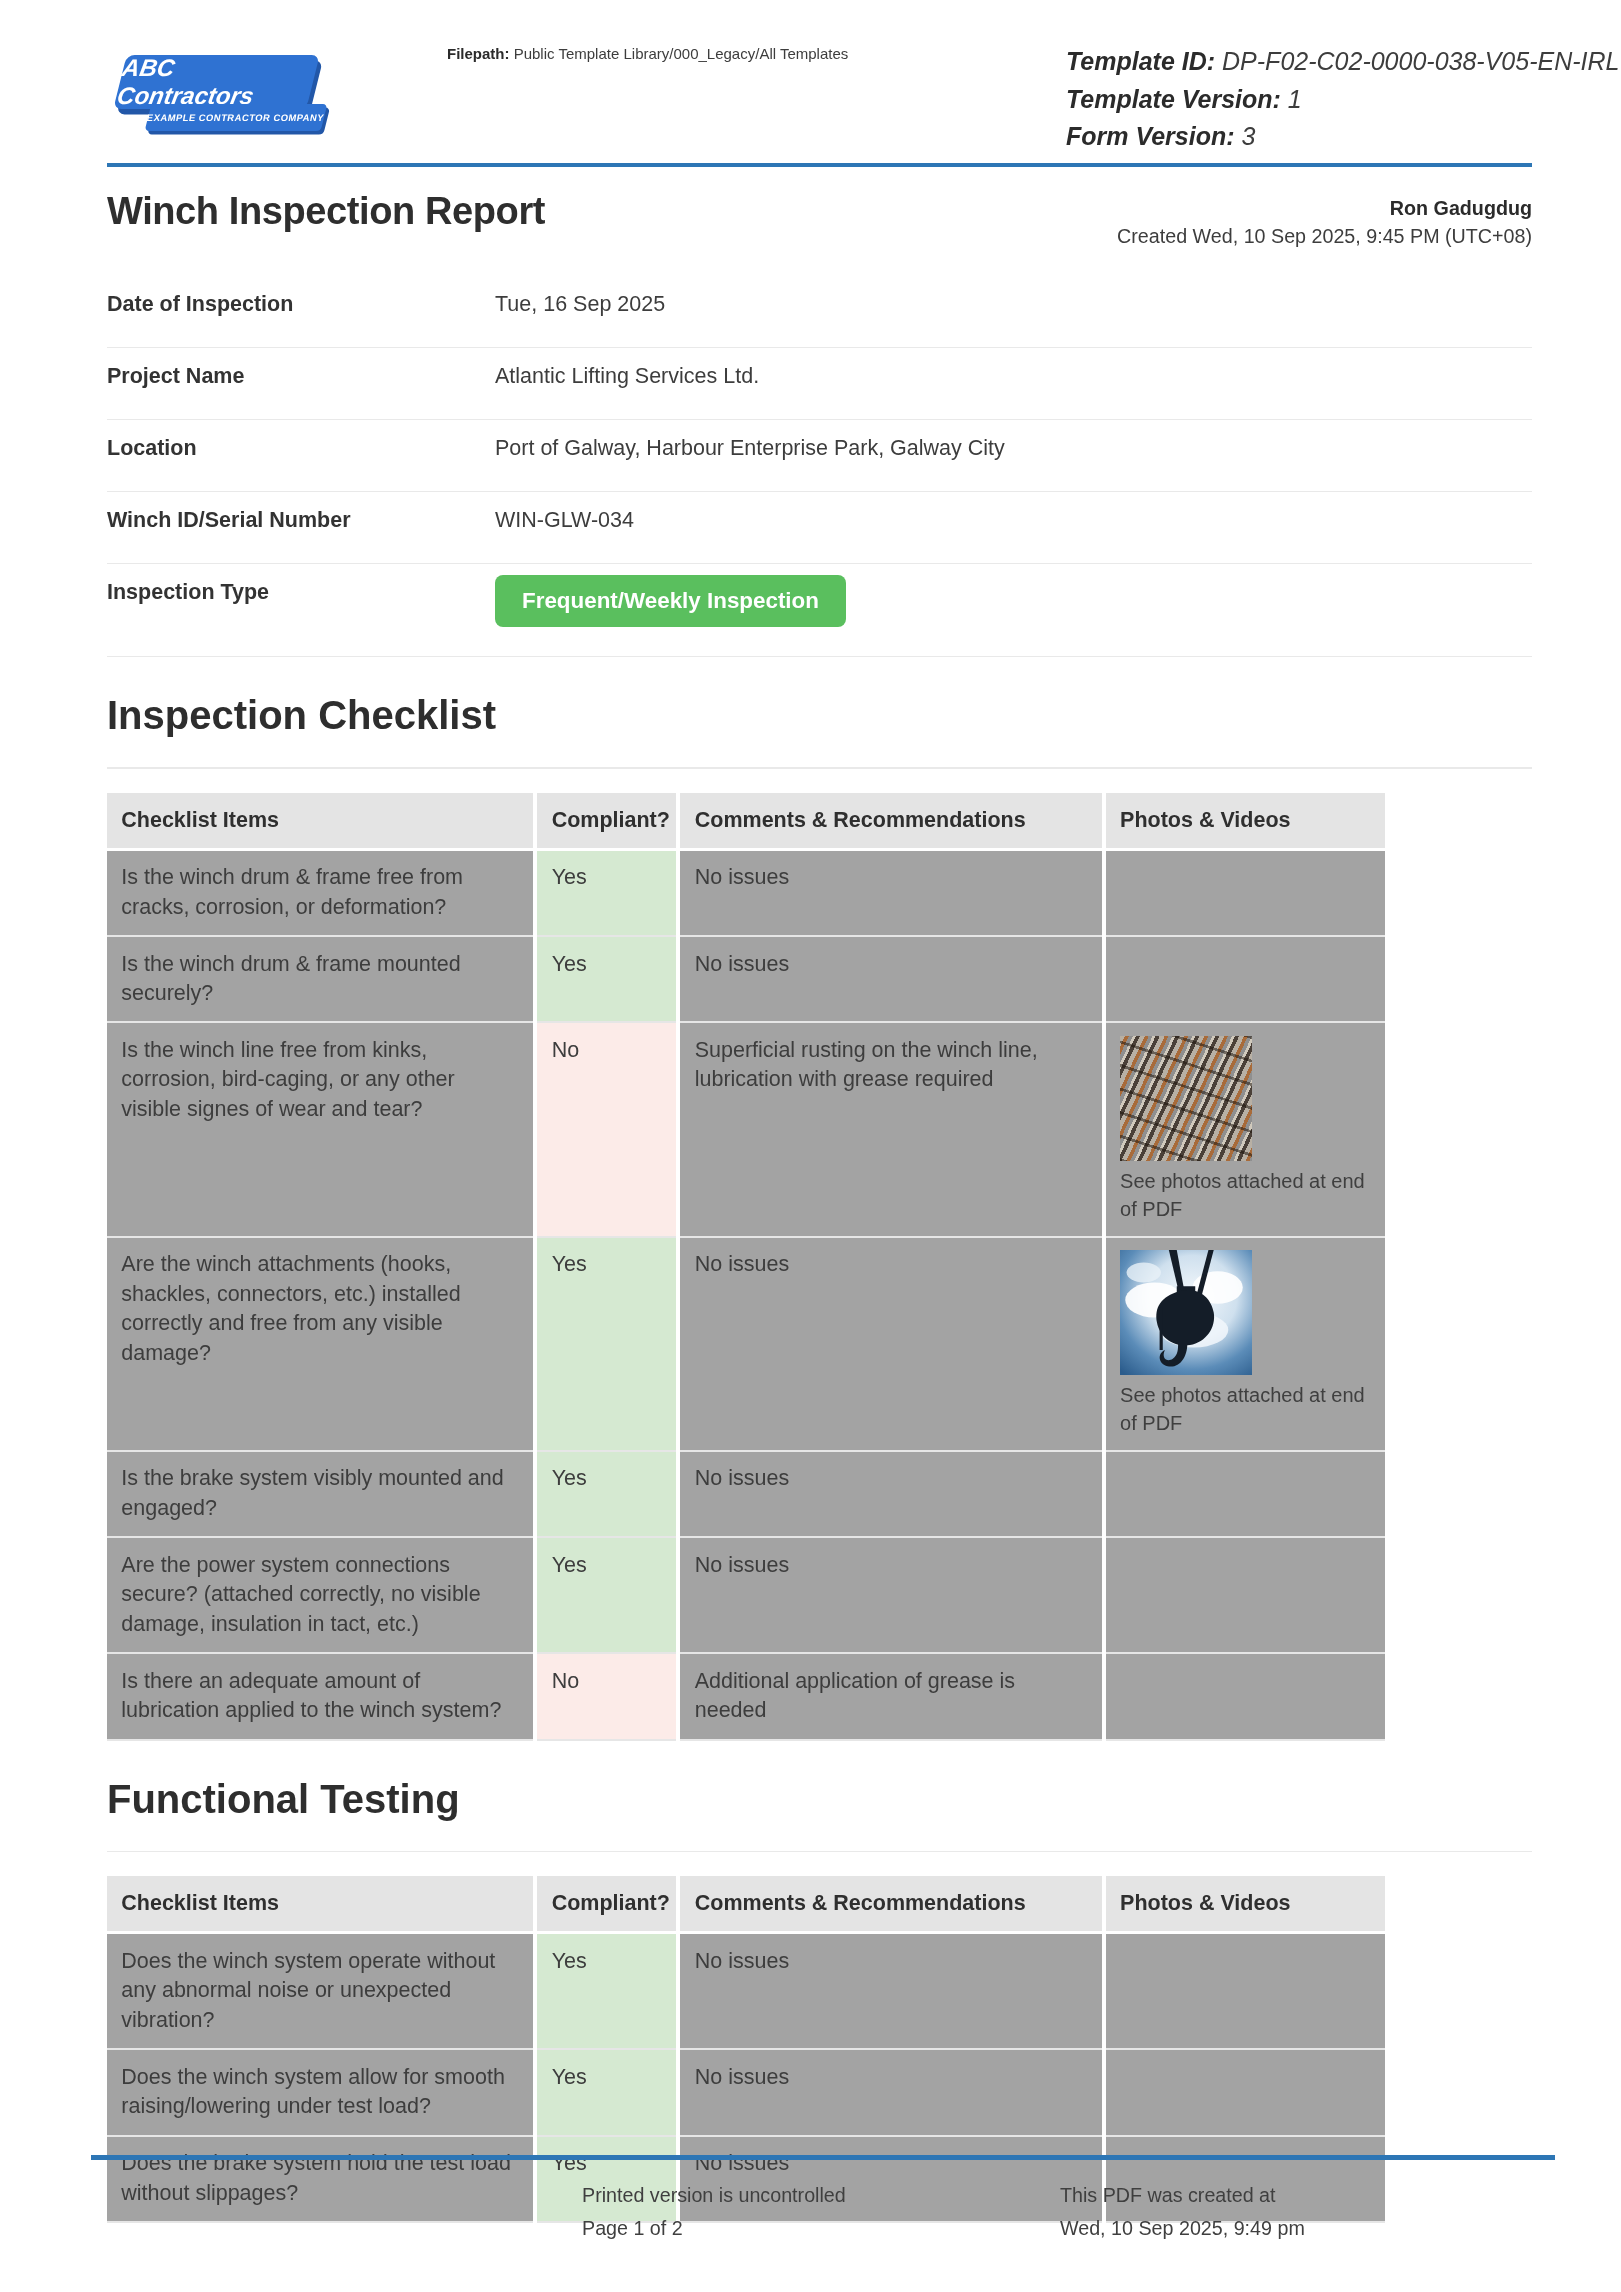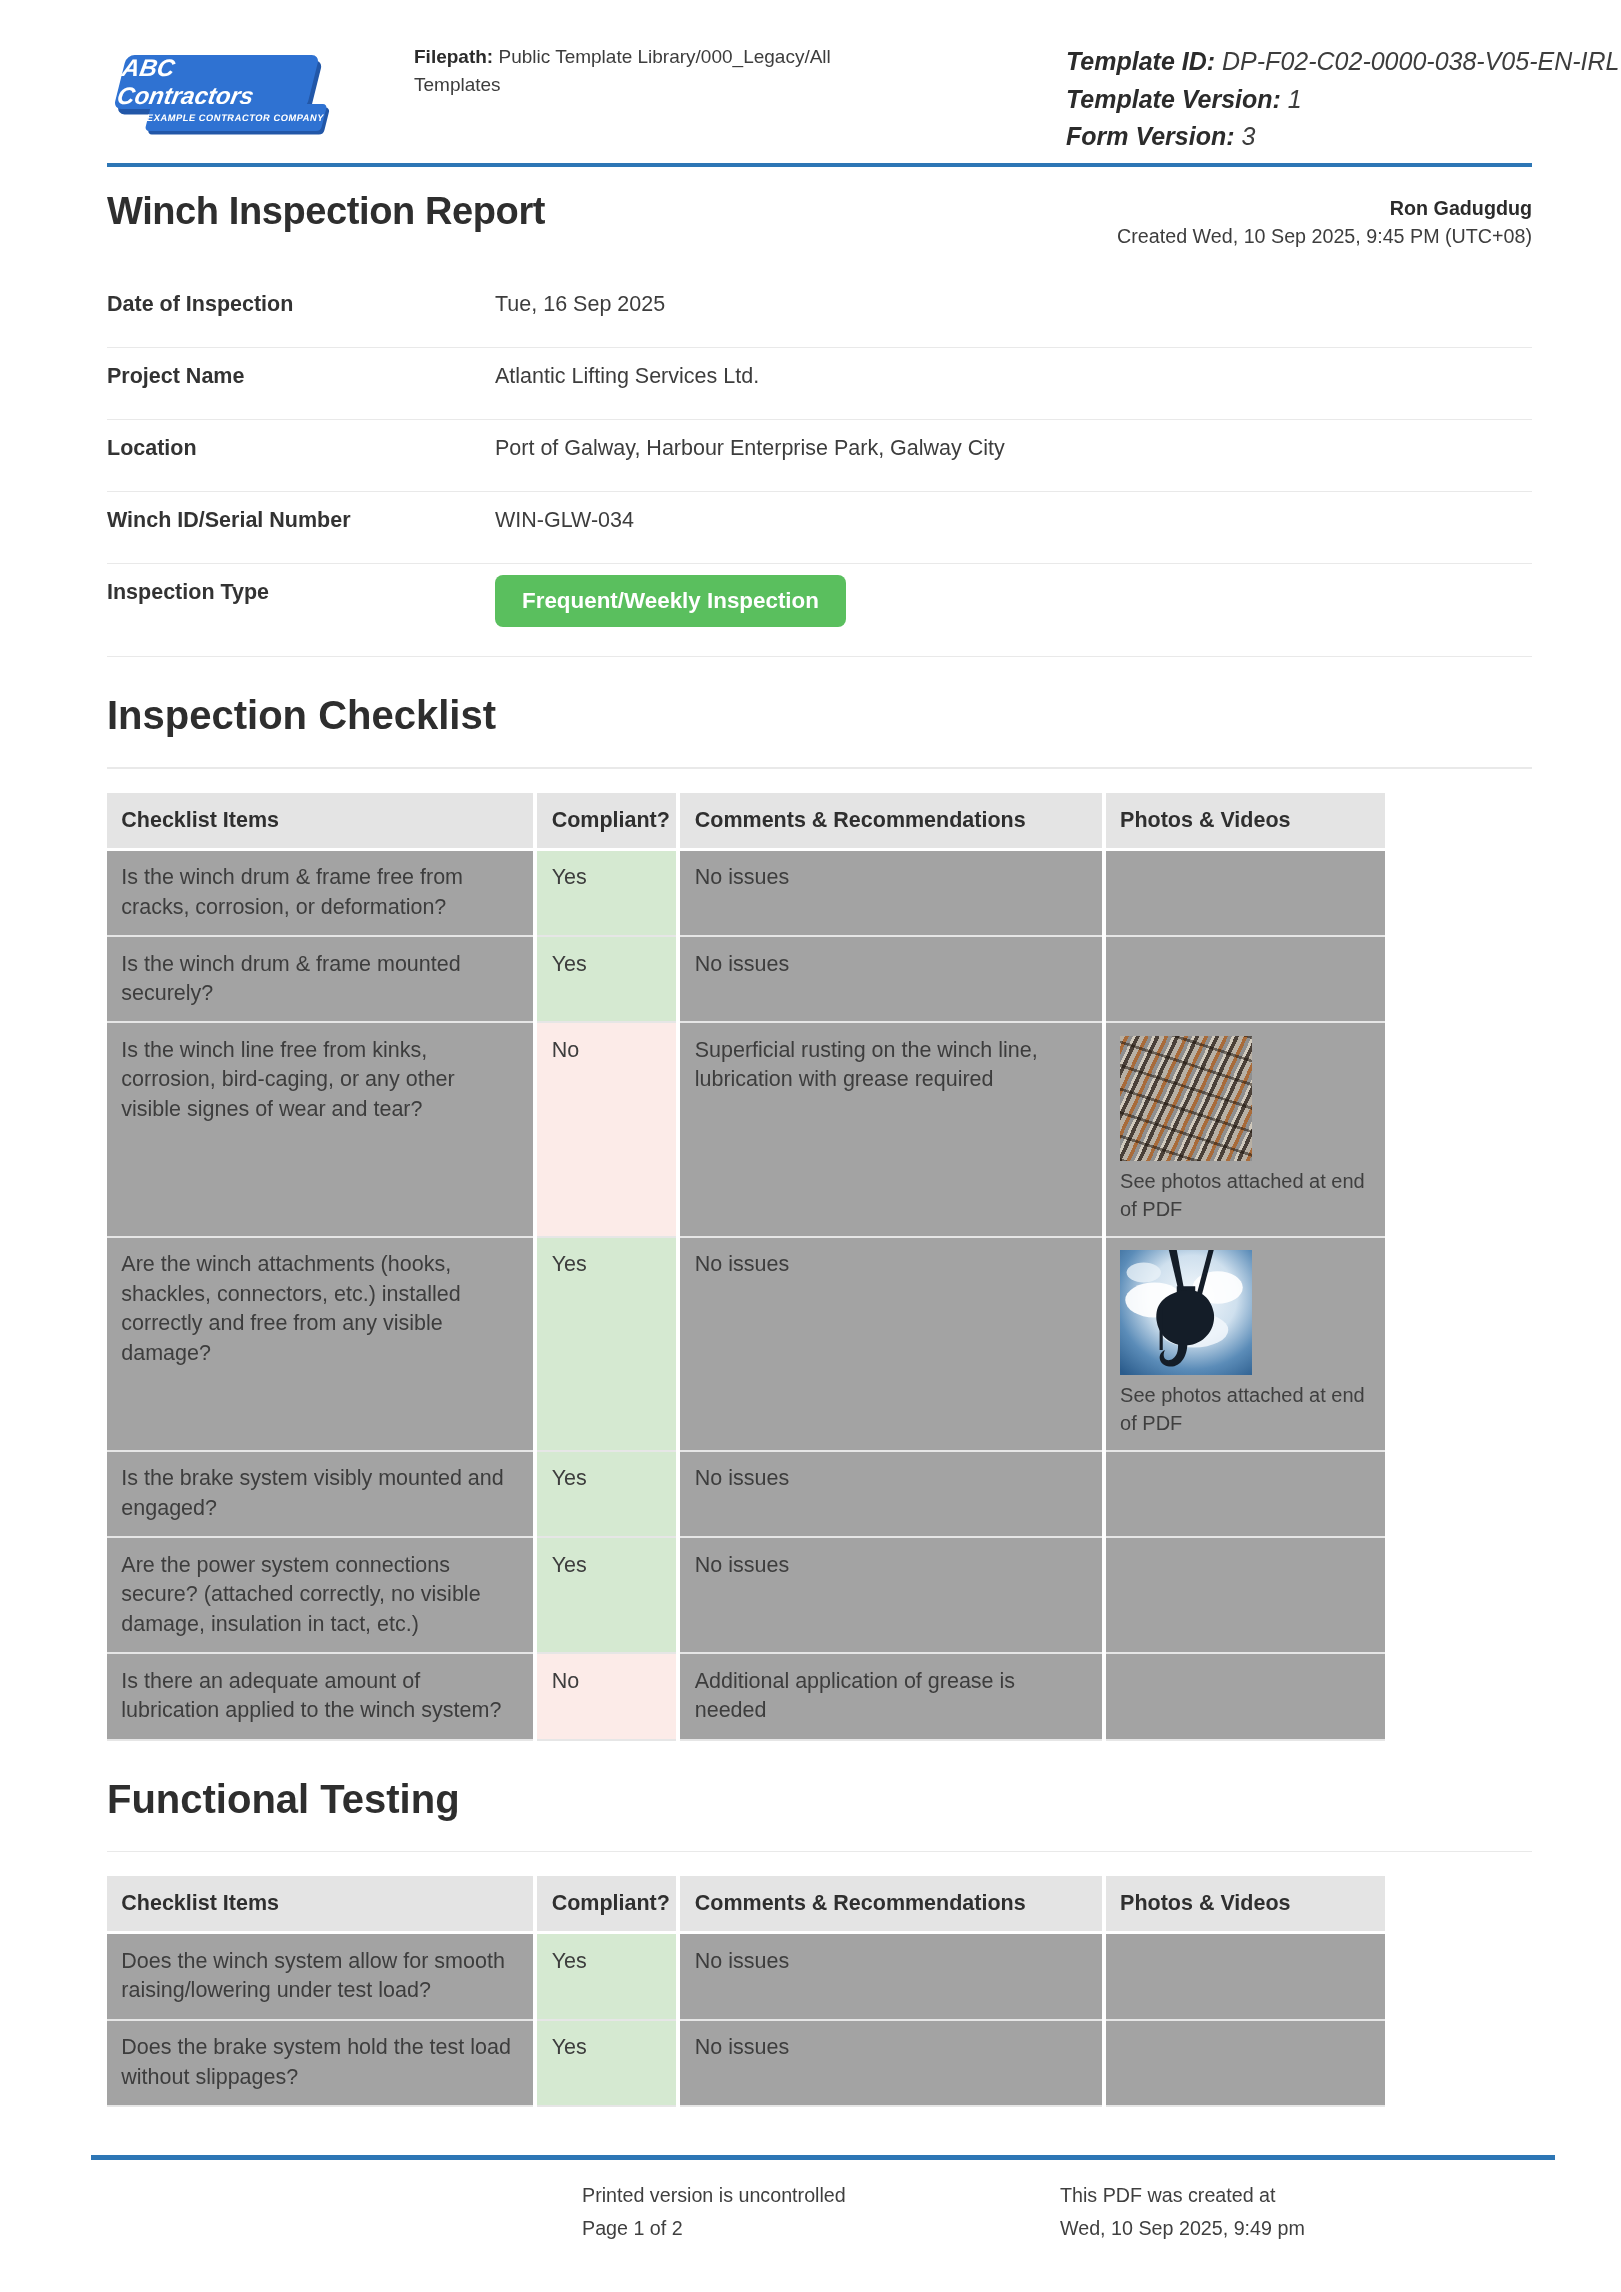--- a/index.html
+++ b/index.html
@@ -21,21 +21,21 @@
   .doc-header{display:flex;align-items:flex-start;height:100px;}
   .logo{position:relative;width:228px;height:97px;flex:0 0 228px;margin-top:1.8px;}
   .logo-main{position:absolute;left:12.5px;top:10.7px;width:193px;height:54px;background:#2f72d2;
              transform:skewX(-14deg);border-radius:8px;box-shadow:4.5px 5.4px 0 #2257a8;
              display:flex;align-items:center;justify-content:center;}
   .logo-title{color:#fff;font-weight:bold;font-style:italic;font-size:24px;transform:skewX(4deg);}
   .logo-band{position:absolute;left:41px;top:59px;width:176px;height:27px;background:#2f72d2;
              transform:skewX(-14deg);border-radius:4.5px;box-shadow:3.6px 3.6px 0 #2257a8;
              display:flex;align-items:center;justify-content:center;}
   .logo-sub{color:#fff;font-weight:bold;font-size:9.4px;letter-spacing:0.5px;transform:skewX(4deg);white-space:nowrap;}
-  .meta-filepath{width:448px;margin-left:79px;font-size:19px;line-height:1.45;color:var(--text);}
+  .meta-filepath{width:448px;margin-left:112px;font-size:15px;line-height:1.45;color:var(--text);}
   .meta-right{margin-left:auto;width:466px;font-size:25px;line-height:1.5;color:var(--text);font-style:italic;}
   .meta-line{white-space:nowrap;}
   .b{font-weight:bold;color:var(--text_dark);}
 
   .rule{height:4.5px;background:var(--accent_blue);margin-top:19.7px;}
 
   
   .title-row{display:flex;align-items:flex-start;margin-top:23px;}
   h1{font-size:38px;font-weight:bold;color:#2e2e2e;letter-spacing:-0.4px;}
   .created-block{margin-left:auto;text-align:right;font-size:19.7px;line-height:1.45;padding-top:3.6px;}
@@ -259,20 +259,26 @@
     <table class="check-table">
       <thead>
             <tr>
               <th class="col0">Checklist Items</th>
               <th class="col1">Compliant?</th>
               <th class="col2">Comments &amp; Recommendations</th>
               <th class="col3">Photos &amp; Videos</th>
             </tr>
           </thead>
       <tbody>
+  <tr>
+    <td>Does the winch system operate without any abnormal noise or unexpected vibration?</td>
+    <td class="compliant yes">Yes</td>
+    <td>No issues</td>
+    <td></td>
+  </tr>
 
   <tr>
     <td>Does the winch system allow for smooth raising/lowering under test load?</td>
     <td class="compliant yes">Yes</td>
     <td>No issues</td>
     <td></td>
   </tr>
 
   <tr>
     <td>Does the brake system hold the test load without slippages?</td>

